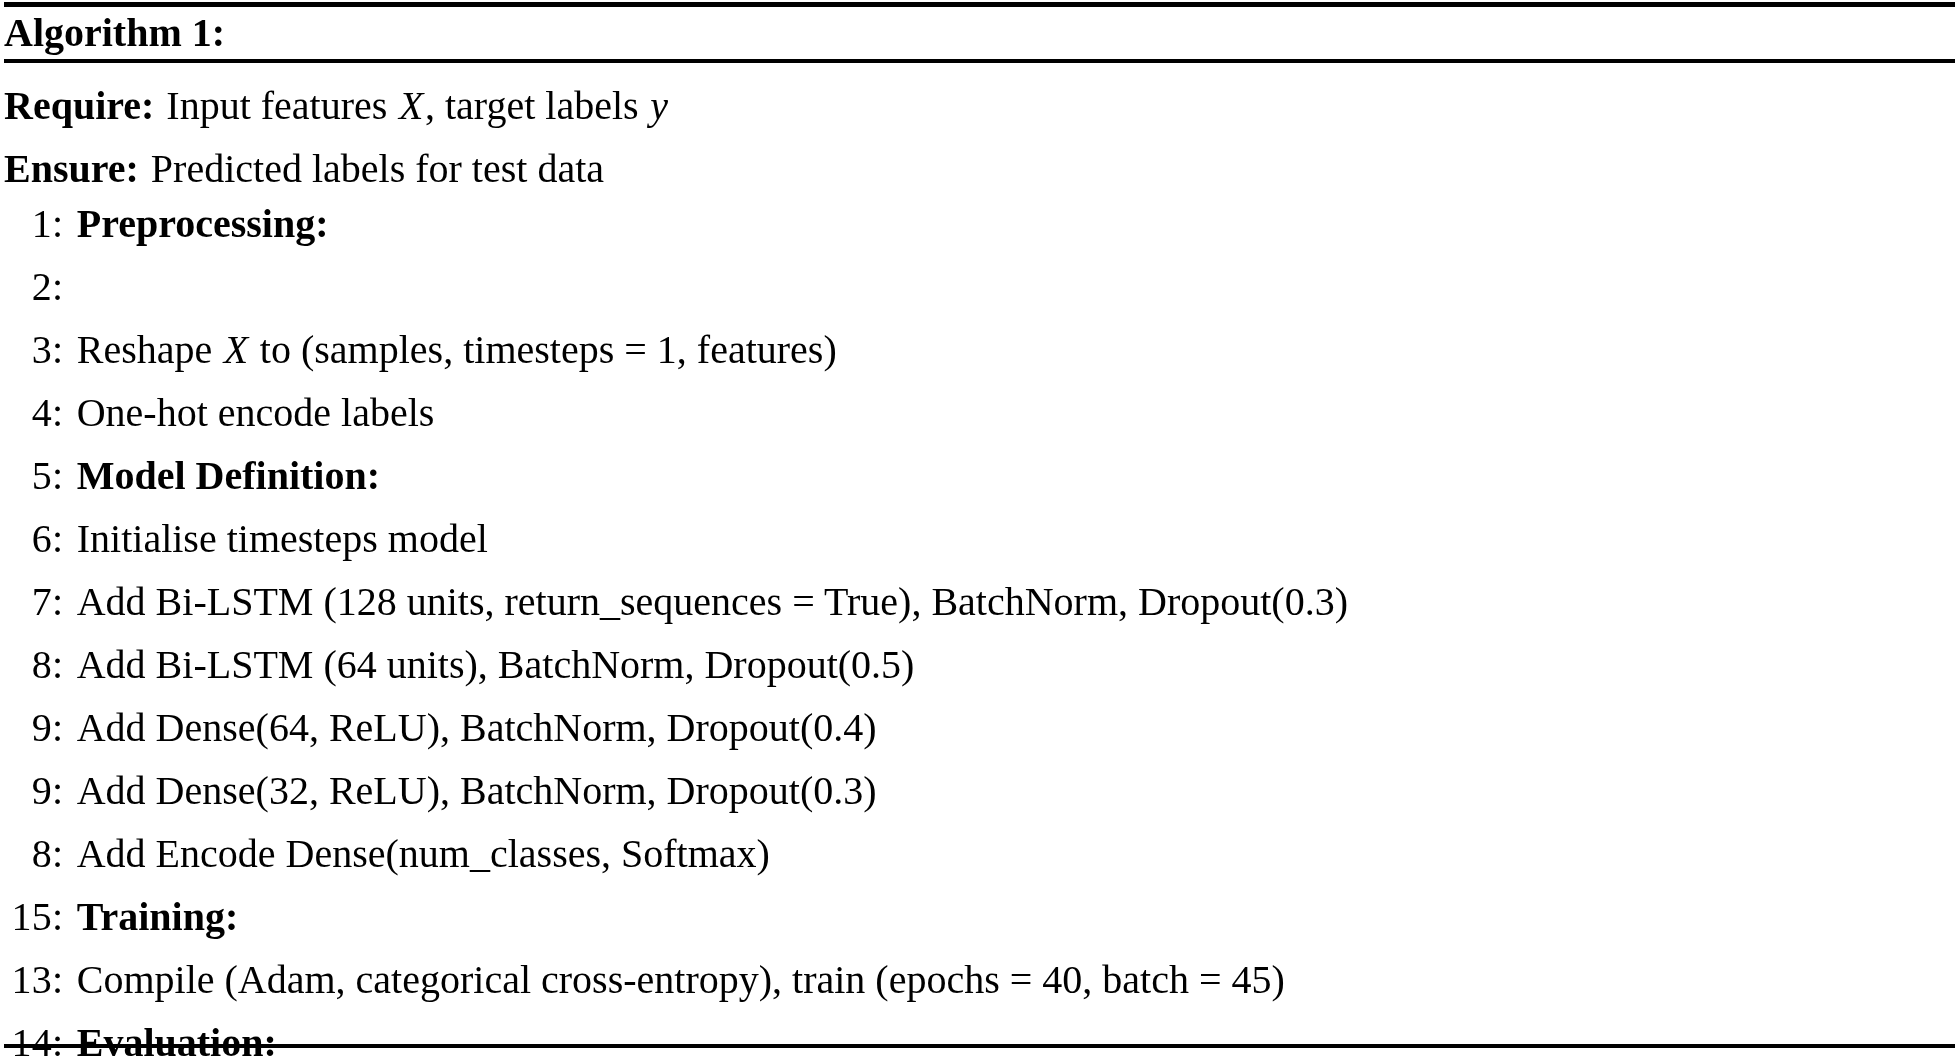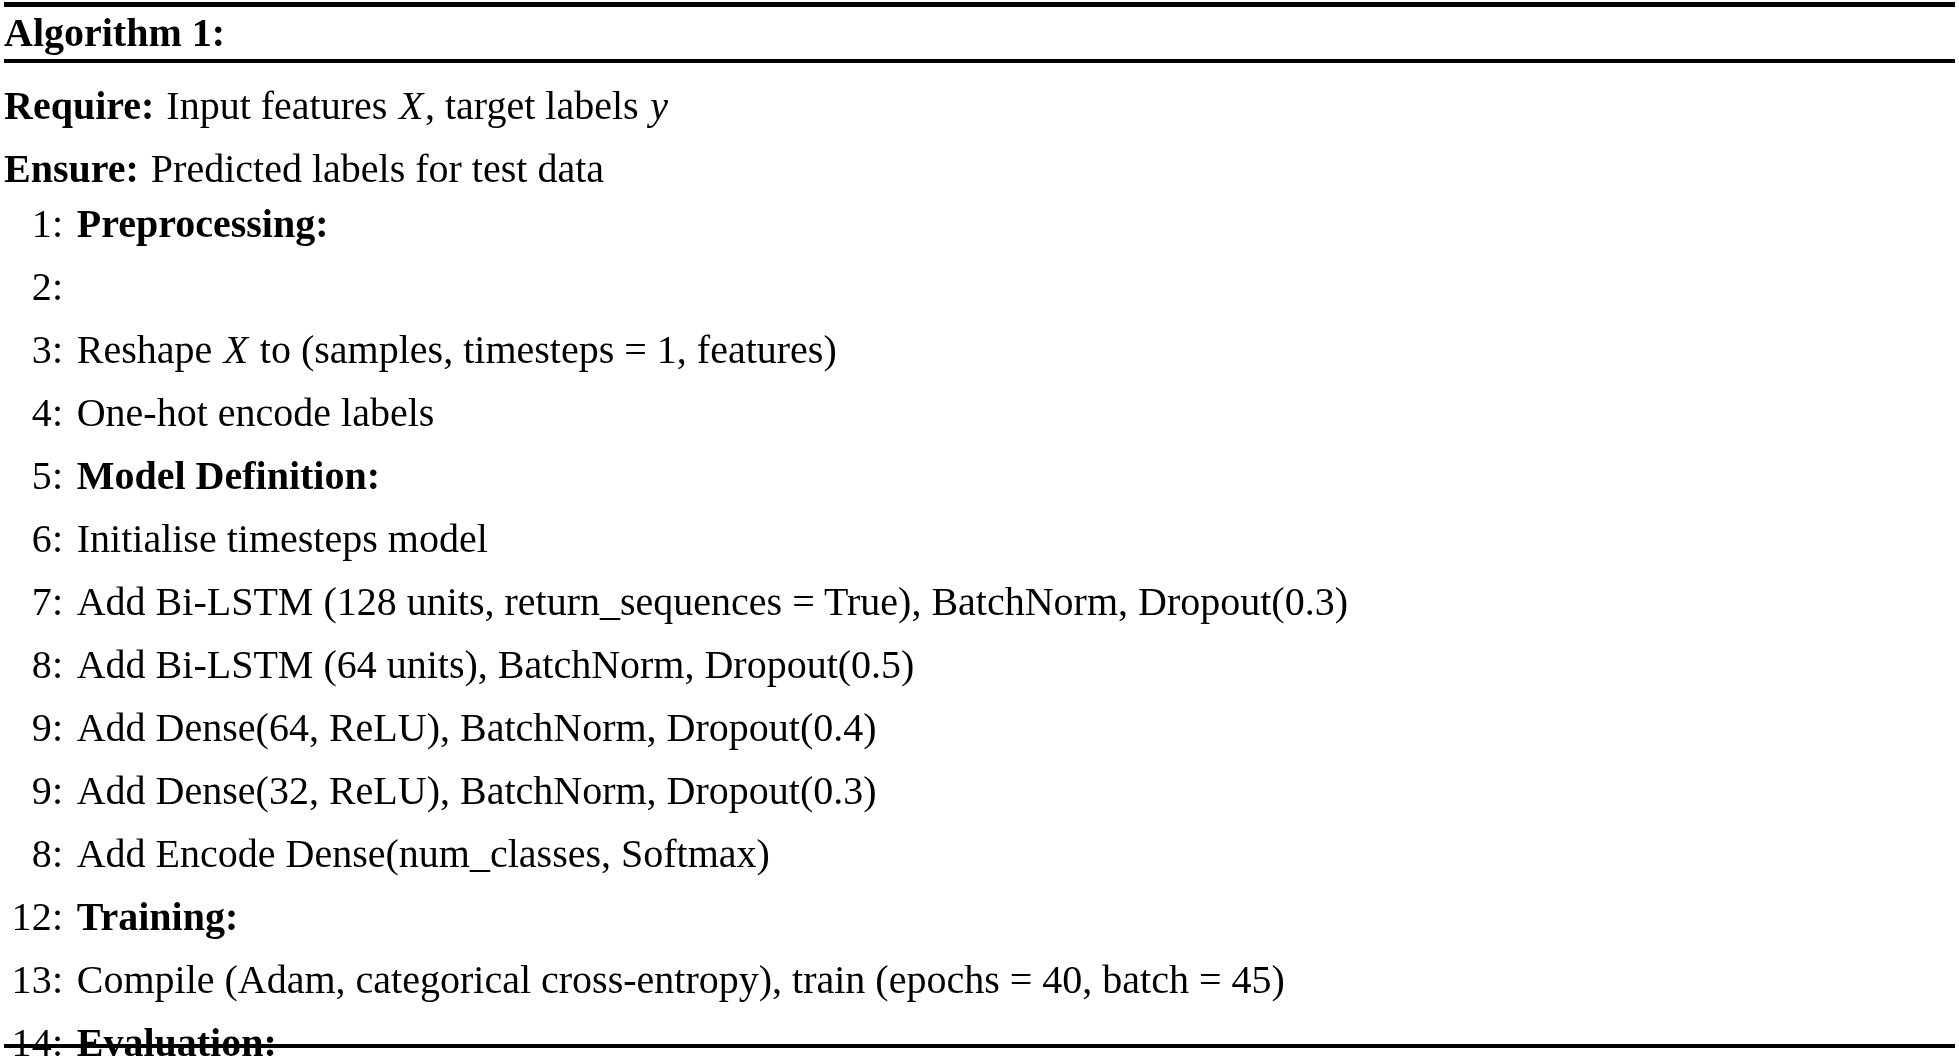--- a/index.html
+++ b/index.html
@@ -183,21 +183,21 @@
           <span class="step-num">9</span>
           <span class="step-colon">:</span>
           <span class="step-text"><span>Add Dense(32, ReLU), BatchNorm, Dropout(0.3)</span></span>
         </div>
         <div class="step-row">
           <span class="step-num">8</span>
           <span class="step-colon">:</span>
           <span class="step-text"><span>Add Encode Dense(num_classes, Softmax)</span></span>
         </div>
         <div class="step-row">
-          <span class="step-num">12</span>
+          <span class="step-num">15</span>
           <span class="step-colon">:</span>
           <span class="step-text is-heading"><span>Training:</span></span>
         </div>
         <div class="step-row">
           <span class="step-num">13</span>
           <span class="step-colon">:</span>
           <span class="step-text"><span>Compile (Adam, categorical cross-entropy), train (epochs = 40, batch = 45)</span></span>
         </div>
         <div class="step-row">
           <span class="step-num">14</span>

